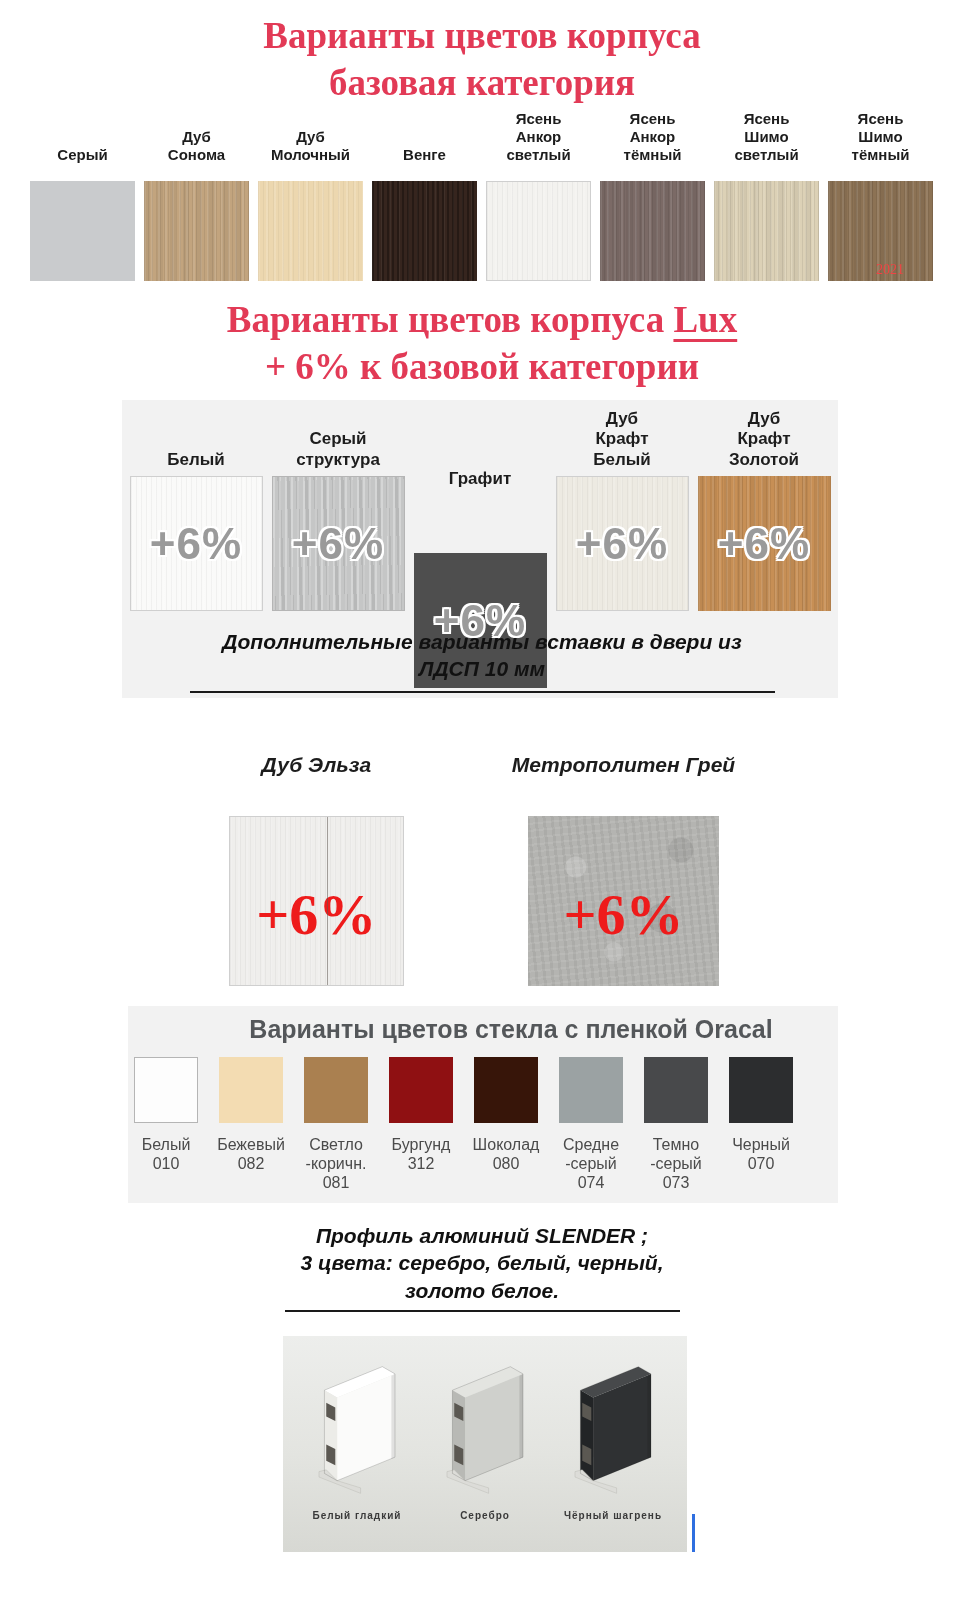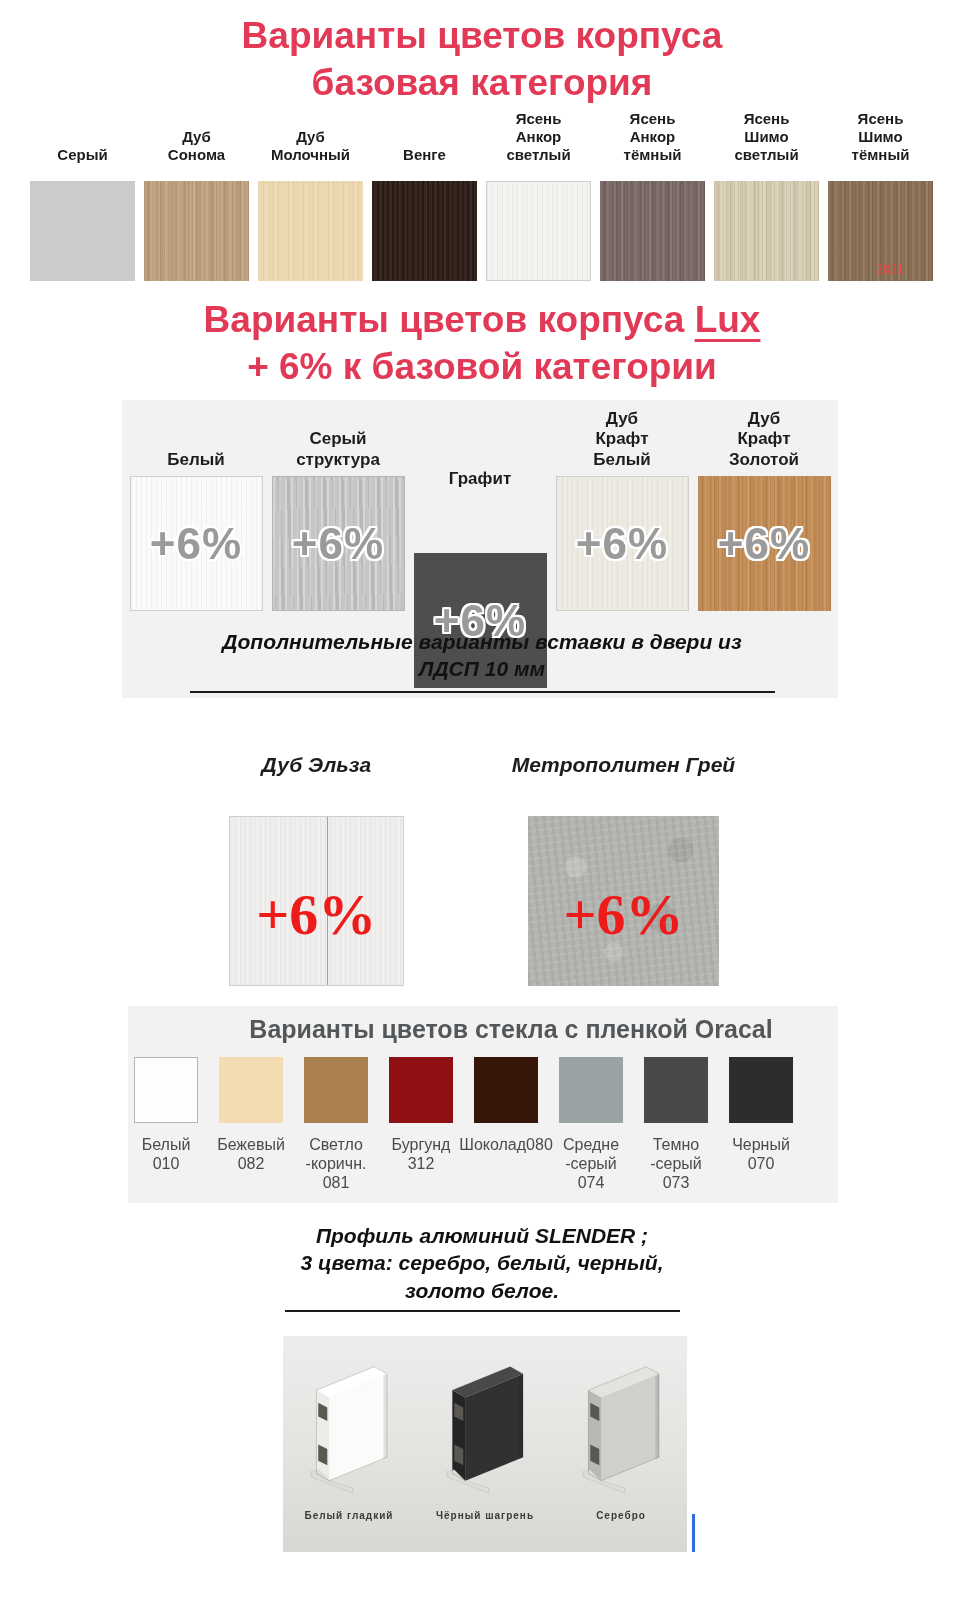--- a/index.html
+++ b/index.html
@@ -1,21 +1,21 @@
 <!DOCTYPE html>
 <html><head>
 <meta charset="utf-8">
 <style>
   html,body{margin:0;padding:0;background:#fff;}
   #page{position:relative;width:964px;height:1600px;background:#ffffff;overflow:hidden;
         font-family:"Liberation Sans",sans-serif;}
 
   
   .pink-title{position:absolute;left:0;width:100%;text-align:center;
-      color:#e23a56;font-weight:700;font-size:37px;line-height:1.28;}
+      color:#e23a56;font-weight:700;font-size:37px;line-height:1.28;font-family:Liberation Serif, serif;}
   .pink-title .lux{text-decoration:underline;text-decoration-thickness:3px;text-underline-offset:7px;}
   .ital-head{position:absolute;left:0;width:100%;text-align:center;color:#111;
       font-weight:700;font-style:italic;font-size:21px;line-height:1.3;}
   .rule{position:absolute;border-top:2px solid #1a1a1a;height:0;}
 
   
   .row{position:absolute;display:flex;}
   .cell{display:flex;flex-direction:column;align-items:center;}
   .lbl{display:flex;align-items:flex-end;justify-content:center;text-align:center;
        white-space:pre-line;font-weight:700;color:#1d1d1d;}
@@ -52,21 +52,21 @@
                 padding-left:56px;margin-bottom:13px;}
   .oracal-row{display:flex;gap:21px;padding-left:6px;}
   .oracal-row .cell{width:64px;flex:0 0 64px;}
   .oracal-row .sw{width:64px;height:66px;}
   .oracal-row .lbl{font-weight:400;color:#4b4b4b;font-size:16px;line-height:1.18;margin-top:13px;
                    align-items:flex-start;overflow:visible;}
 
   
   #photo{position:absolute;top:1336px;left:283px;width:404px;height:216px;
          background:linear-gradient(180deg,#edeeec 0%,#e3e4e0 55%,#d7d8d3 100%);}
-  .fig-row{display:flex;justify-content:center;gap:24px;padding-top:18px;}
+  .fig-row{display:flex;justify-content:center;gap:16px;padding-top:18px;}
   .fig{display:flex;flex-direction:column;align-items:center;width:112px;}
   .fig .flabel{margin-top:4px;font-size:10px;font-weight:700;letter-spacing:1px;color:#3a3a3a;}
   .caret{position:absolute;top:1514px;left:692px;width:3px;height:38px;background:#2f6fe0;}
 
   
   .grain{background-image:
      repeating-linear-gradient(90deg,rgba(0,0,0,.07) 0 1px,transparent 1px 4px),
      repeating-linear-gradient(90deg,rgba(255,255,255,.10) 0 2px,transparent 2px 7px),
      repeating-linear-gradient(90deg,rgba(0,0,0,.05) 0 6px,transparent 6px 13px);}
   .grain-soft{background-image:
@@ -235,21 +235,21 @@
         <div class="sw" style="background-color: rgb(170, 128, 80);"></div>
         <div class="lbl" style="flex-direction: column; display: flex; align-items: center;"><span style="white-space: pre-line;">Светло
 -коричн.</span><span>081</span></div>
       </div>
       <div class="cell">
         <div class="sw" style="background-color: rgb(143, 16, 18);"></div>
         <div class="lbl" style="flex-direction: column; display: flex; align-items: center;"><span style="white-space: pre-line;">Бургунд</span><span>312</span></div>
       </div>
       <div class="cell">
         <div class="sw" style="background-color: rgb(55, 21, 9);"></div>
-        <div class="lbl" style="flex-direction: row; display: flex; align-items: center;"><span style="white-space: pre-line;">Шоколад</span><span>080</span></div>
+        <div class="lbl" style="flex-direction: column; display: flex; align-items: center;"><span style="white-space: pre-line;">Шоколад</span><span>080</span></div>
       </div>
       <div class="cell">
         <div class="sw" style="background-color: rgb(155, 162, 163);"></div>
         <div class="lbl" style="flex-direction: column; display: flex; align-items: center;"><span style="white-space: pre-line;">Средне
 -серый</span><span>074</span></div>
       </div>
       <div class="cell">
         <div class="sw" style="background-color: rgb(72, 73, 75);"></div>
         <div class="lbl" style="flex-direction: column; display: flex; align-items: center;"><span style="white-space: pre-line;">Темно
 -серый</span><span>073</span></div>
@@ -277,42 +277,42 @@
           <polygon class="edge" points="94,24 98,22 98,114 94,116"></polygon>
           <polygon class="end" points="20,40 34,48 34,140 20,132"></polygon>
           <polygon class="hole" points="22,54 32,59 32,74 22,69"></polygon>
           <polygon class="hole" points="22,100 32,105 32,123 22,118"></polygon>
           <polygon class="foot" points="14,130 22,128 34,140 60,148 60,154 14,136"></polygon>
           <polygon class="outline" points="20,40 84,14 98,22 98,114 34,140 20,132"></polygon>
         </svg>
         <div class="flabel">Белый гладкий</div>
       </div>
       <div class="fig">
+        <svg class="ps" width="104" height="152" viewBox="0 0 112 168">
+          <polygon class="top" points="20,40 84,14 98,22 34,48"></polygon>
+          <polygon class="body" points="34,48 98,22 98,114 34,140"></polygon>
+          <polygon class="edge" points="94,24 98,22 98,114 94,116"></polygon>
+          <polygon class="end" points="20,40 34,48 34,140 20,132"></polygon>
+          <polygon class="hole" points="22,54 32,59 32,74 22,69"></polygon>
+          <polygon class="hole" points="22,100 32,105 32,123 22,118"></polygon>
+          <polygon class="foot" points="14,130 22,128 34,140 60,148 60,154 14,136"></polygon>
+          <polygon class="outline" points="20,40 84,14 98,22 98,114 34,140 20,132"></polygon>
+        </svg>
+        <div class="flabel">Серебро</div>
+      </div>
+      <div class="fig">
         <svg class="pb" width="104" height="152" viewBox="0 0 112 168">
           <polygon class="top" points="20,40 84,14 98,22 34,48"></polygon>
           <polygon class="body" points="34,48 98,22 98,114 34,140"></polygon>
           <polygon class="edge" points="94,24 98,22 98,114 94,116"></polygon>
           <polygon class="end" points="20,40 34,48 34,140 20,132"></polygon>
           <polygon class="hole" points="22,54 32,59 32,74 22,69"></polygon>
           <polygon class="hole" points="22,100 32,105 32,123 22,118"></polygon>
           <polygon class="foot" points="14,130 22,128 34,140 60,148 60,154 14,136"></polygon>
           <polygon class="outline" points="20,40 84,14 98,22 98,114 34,140 20,132"></polygon>
         </svg>
         <div class="flabel">Чёрный шагрень</div>
       </div>
-      <div class="fig">
-        <svg class="ps" width="104" height="152" viewBox="0 0 112 168">
-          <polygon class="top" points="20,40 84,14 98,22 34,48"></polygon>
-          <polygon class="body" points="34,48 98,22 98,114 34,140"></polygon>
-          <polygon class="edge" points="94,24 98,22 98,114 94,116"></polygon>
-          <polygon class="end" points="20,40 34,48 34,140 20,132"></polygon>
-          <polygon class="hole" points="22,54 32,59 32,74 22,69"></polygon>
-          <polygon class="hole" points="22,100 32,105 32,123 22,118"></polygon>
-          <polygon class="foot" points="14,130 22,128 34,140 60,148 60,154 14,136"></polygon>
-          <polygon class="outline" points="20,40 84,14 98,22 98,114 34,140 20,132"></polygon>
-        </svg>
-        <div class="flabel">Серебро</div>
-      </div>
     </div>
   </div>
   <div class="caret"></div>
 
 </div>
 
 </body></html>

